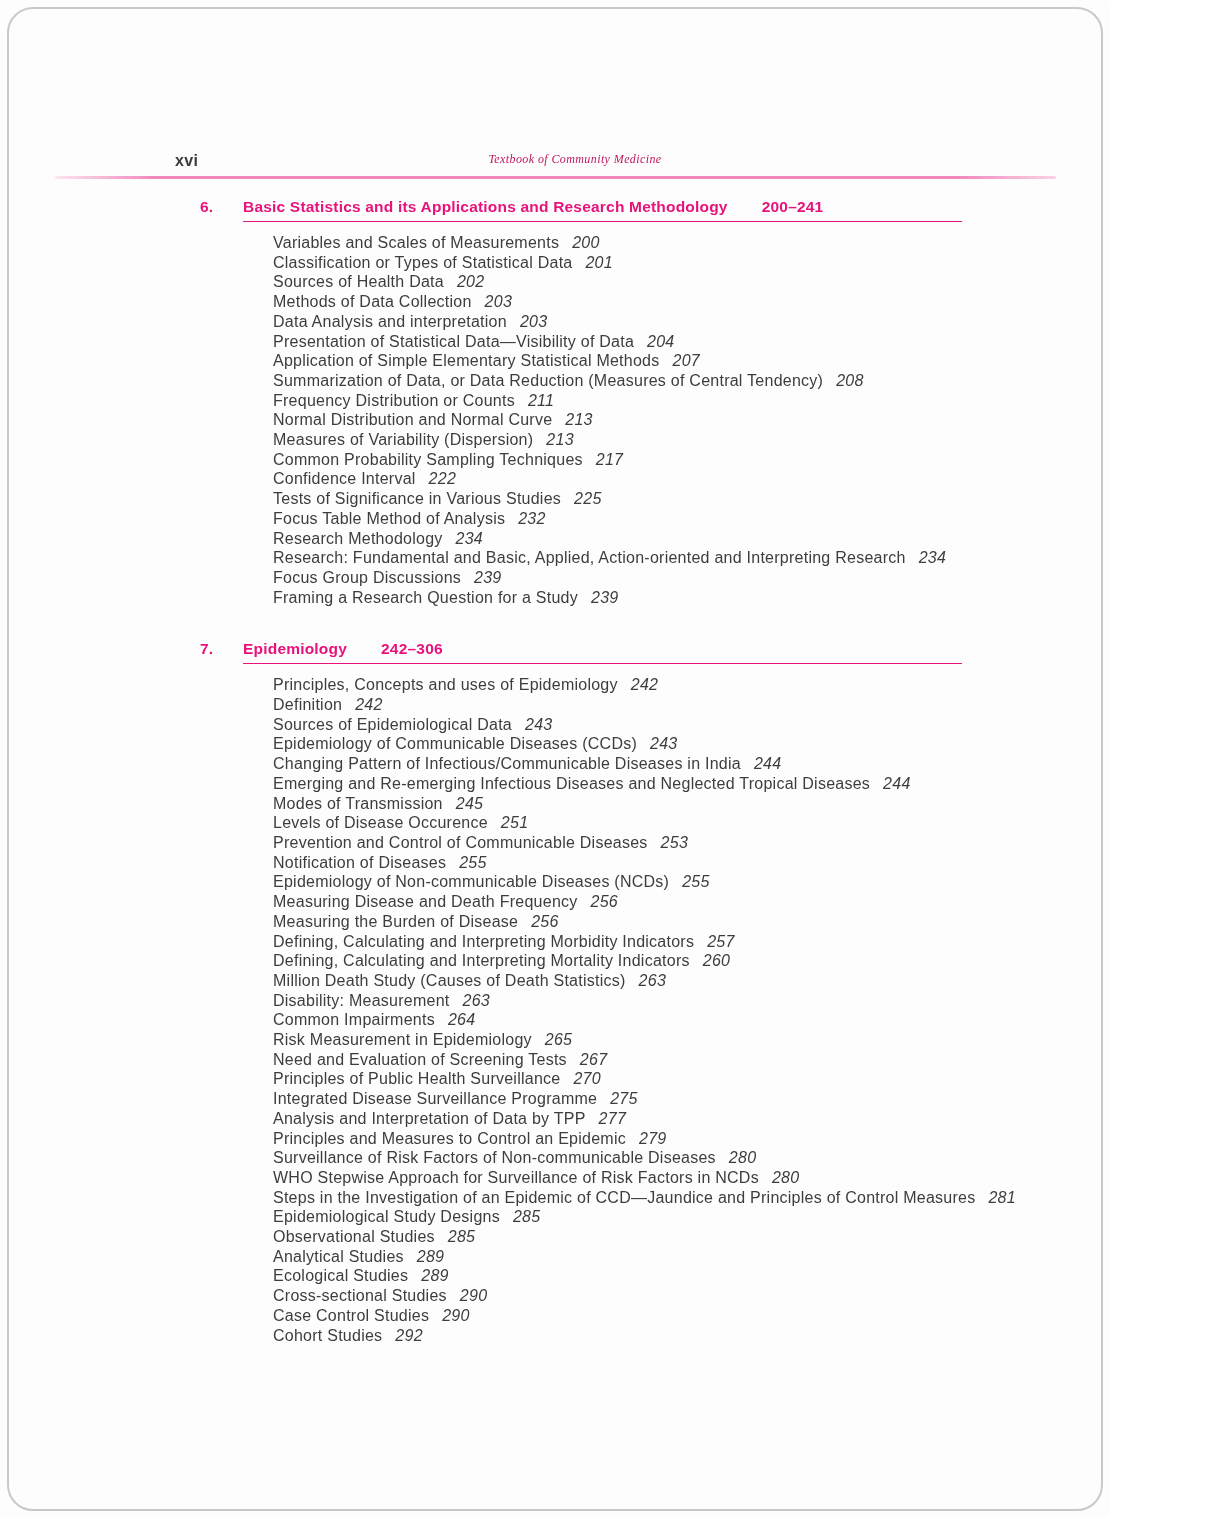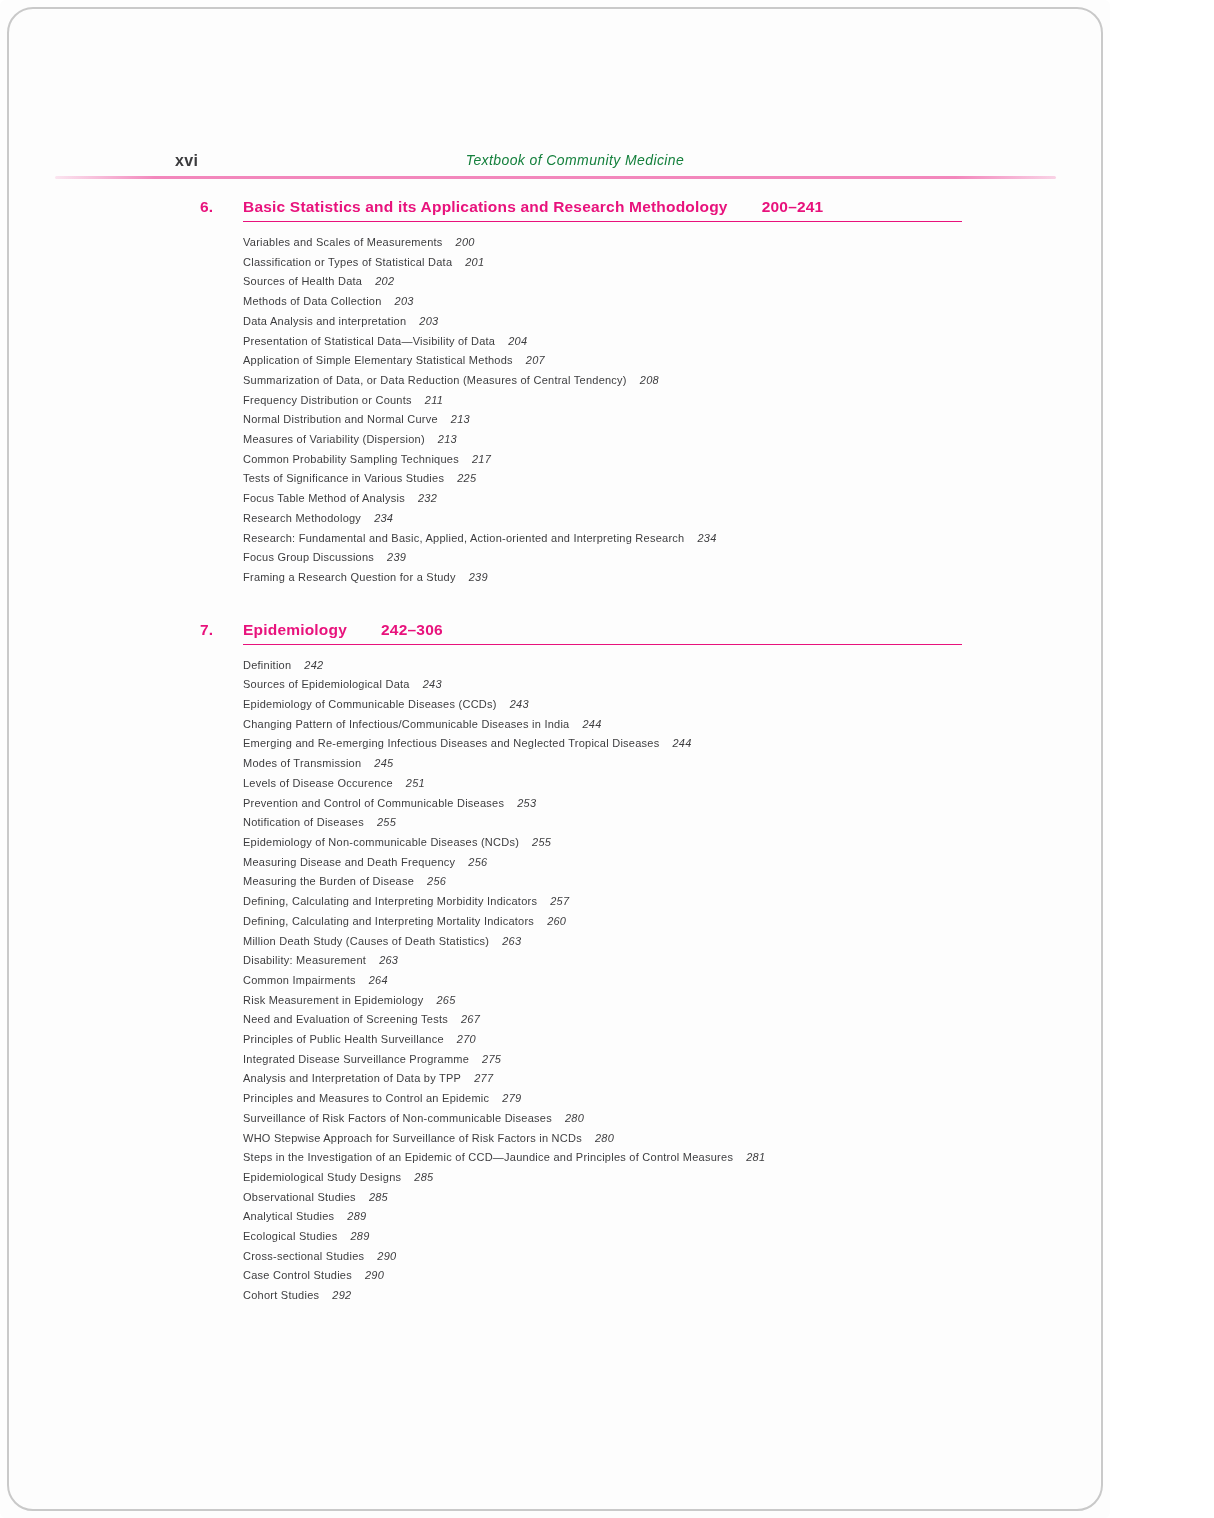--- a/index.html
+++ b/index.html
@@ -40,24 +40,25 @@
     color: #3c3c3e;
     letter-spacing: 0.3px;
   }
   .running-title {
     position: absolute;
     left: 0;
     right: 0;
     top: 4px;
     text-align: center;
     padding-left: 40px;
-    font-size: 14px;
+    font-size: 12px;
     font-style: italic;
-    color: #15803d;
+    color: #be185d;
     letter-spacing: 0.4px;
+    font-family: Liberation Serif, serif;
   }
   .header-rule {
     position: absolute;
     top: 176px;
     left: 55px;
     right: 54px;
     height: 3px;
     border-radius: 2px;
     background: linear-gradient(90deg,
       rgba(232,18,124,0.10) 0%,
@@ -97,25 +98,26 @@
   }
   .sec-title { padding-right: 16px; }
   .sec-pages { white-space: nowrap; margin-left: 18px; }
 
   .entries {
     list-style: none;
     margin: 11px 0 0 43px;
     padding: 0;
   }
   .entries li {
-    font-size: 11px;
+    font-size: 16px;
     line-height: 19.7px;
     color: #3d3d3f;
     letter-spacing: 0.25px;
     white-space: nowrap;
+    margin-left: 30px;
   }
   .entry-page {
     font-style: italic;
     margin-left: 13px;
     color: #3d3d3f;
   }
 </style>
 </head>
 <body>
 
@@ -179,20 +181,23 @@
   </li>
 
   <li>
     <span class="entry-title">Measures of Variability (Dispersion)</span><span class="entry-page">213</span>
   </li>
 
   <li>
     <span class="entry-title">Common Probability Sampling Techniques</span><span class="entry-page">217</span>
   </li>
 
+  <li>
+    <span class="entry-title">Confidence Interval</span><span class="entry-page">222</span>
+  </li>
 
 
   <li>
     <span class="entry-title">Tests of Significance in Various Studies</span><span class="entry-page">225</span>
   </li>
 
   <li>
     <span class="entry-title">Focus Table Method of Analysis</span><span class="entry-page">232</span>
   </li>
 
@@ -216,20 +221,23 @@
 
   <section class="toc-section">
     <div class="section-heading">
       <span class="sec-num">7.</span>
       <div class="heading-line">
         <span class="sec-title">Epidemiology</span>
         <span class="sec-pages">242–306</span>
       </div>
     </div>
     <ul class="entries">
+  <li>
+    <span class="entry-title">Principles, Concepts and uses of Epidemiology</span><span class="entry-page">242</span>
+  </li>
 
   <li>
     <span class="entry-title">Definition</span><span class="entry-page">242</span>
   </li>
 
   <li>
     <span class="entry-title">Sources of Epidemiological Data</span><span class="entry-page">243</span>
   </li>
 
   <li>

